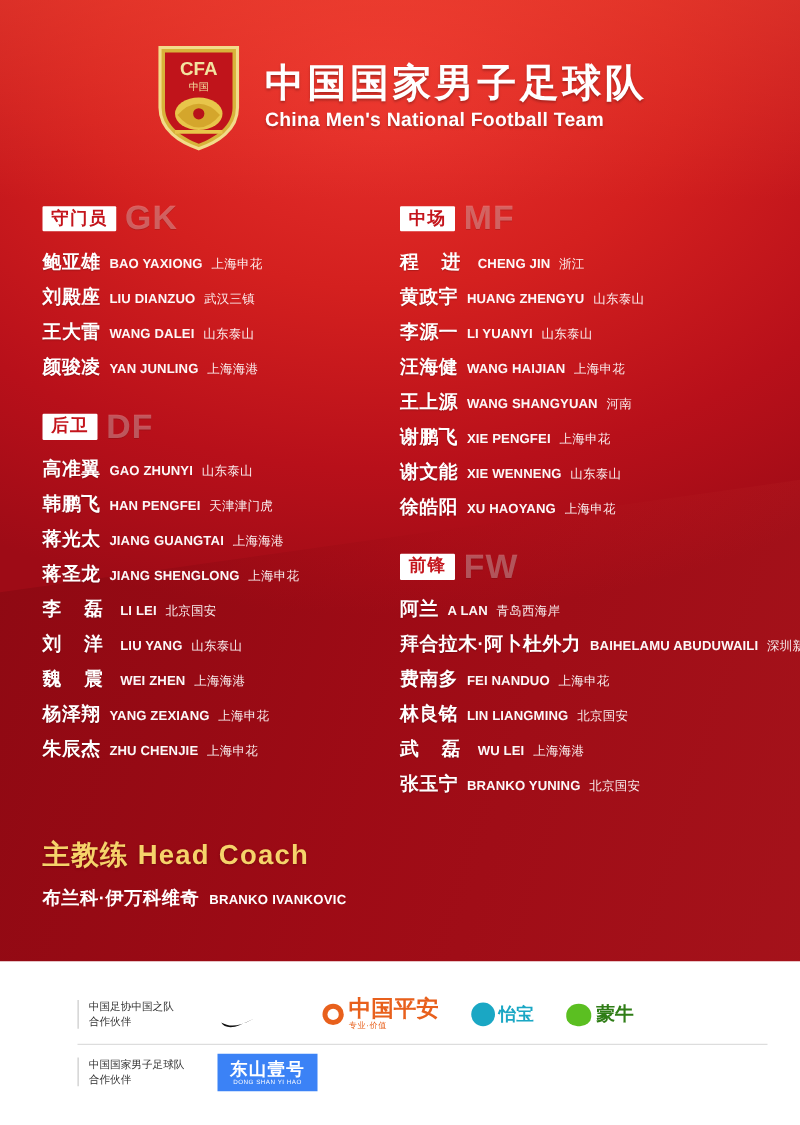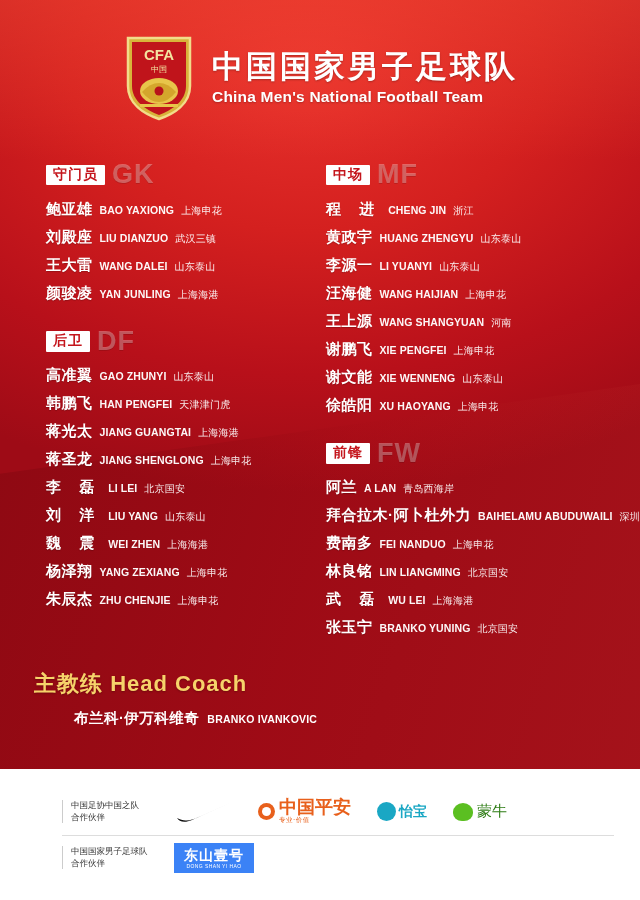--- a/index.html
+++ b/index.html
@@ -47,21 +47,21 @@
   }
   .title-en {
     font-size: 15.5px; font-weight: bold; letter-spacing: .2px;
     margin-top: 4px; text-shadow: 0 1px 2px rgba(0,0,0,.25);
   }
 
   
   .columns {
     position: relative; z-index: 3;
     display: flex;
-    padding: 22px 34px 0 46px;
+    padding: 22px 34px 0 34px;
     gap: 28px;
   }
   .col { width: 50%; }
 
   .group { margin-bottom: 26px; }
   .group-head {
     display: flex; align-items: center; gap: 7px;
     margin-bottom: 12px;
   }
   .tag-cn {
@@ -103,21 +103,21 @@
   
   .coach {
     position: relative; z-index: 3;
     padding: 6px 34px 0 34px;
   }
   .coach-title {
     color: #f6d36a; font-size: 22px; font-weight: bold;
     letter-spacing: 1px; margin-bottom: 10px;
     text-shadow: 0 1px 2px rgba(0,0,0,.25);
   }
-  .coach-row { display: flex; align-items: baseline; gap: 8px; margin-left: 40px; }
+  .coach-row { display: flex; align-items: baseline; gap: 8px; }
   .coach-cn { color: #fff; font-size: 14.5px; font-weight: bold; letter-spacing: .5px; }
   .coach-en { color: #fff; font-size: 10.5px; font-weight: bold; letter-spacing: .2px; }
 
   
   .footer {
     position: absolute; left: 0; right: 0; bottom: 0;
     height: 131px;
     background: #fff;
     z-index: 4;
   }
@@ -148,21 +148,21 @@
   .logo-pingan { display: flex; align-items: center; gap: 4px; }
   .pa-mark { width: 17px; height: 17px; border-radius: 50%; background: #e8601c; position: relative; }
   .pa-mark::after{content:"";position:absolute;left:4px;top:4px;width:9px;height:9px;border-radius:50%;background:#fff;}
   .pa-text-cn { font-size: 18px; font-weight: bold; color: #e8601c; letter-spacing: 0; line-height: 1; }
   .pa-text-sub { font-size: 6.5px; color: #e8601c; letter-spacing: .5px; }
   .logo-yibao { display:flex; align-items:center; gap:3px; }
   .yb-mark { width: 19px; height: 19px; border-radius: 50%; background: #1aa7c4; }
   .yb-text { font-size: 14px; font-weight: bold; color: #1aa7c4; }
   .logo-mengniu { display:flex; align-items:center; gap:4px; }
   .mn-mark { width: 20px; height: 18px; border-radius: 50% 50% 45% 45%; background: #5bbf21; }
-  .mn-text { font-size: 15px; font-weight: normal; color: #2f7d16; }
+  .mn-text { font-size: 15px; font-weight: bold; color: #2f7d16; }
   .logo-dongshan {
     background: #3b82f6; color: #fff; padding: 5px 10px 4px 10px;
     display: flex; flex-direction: column; align-items: center; line-height: 1;
   }
   .ds-cn { font-size: 14px; font-weight: bold; letter-spacing: 1px; }
   .ds-en { font-size: 5px; letter-spacing: .4px; margin-top: 2px; }
 </style>
 </head>
 <body>
 

